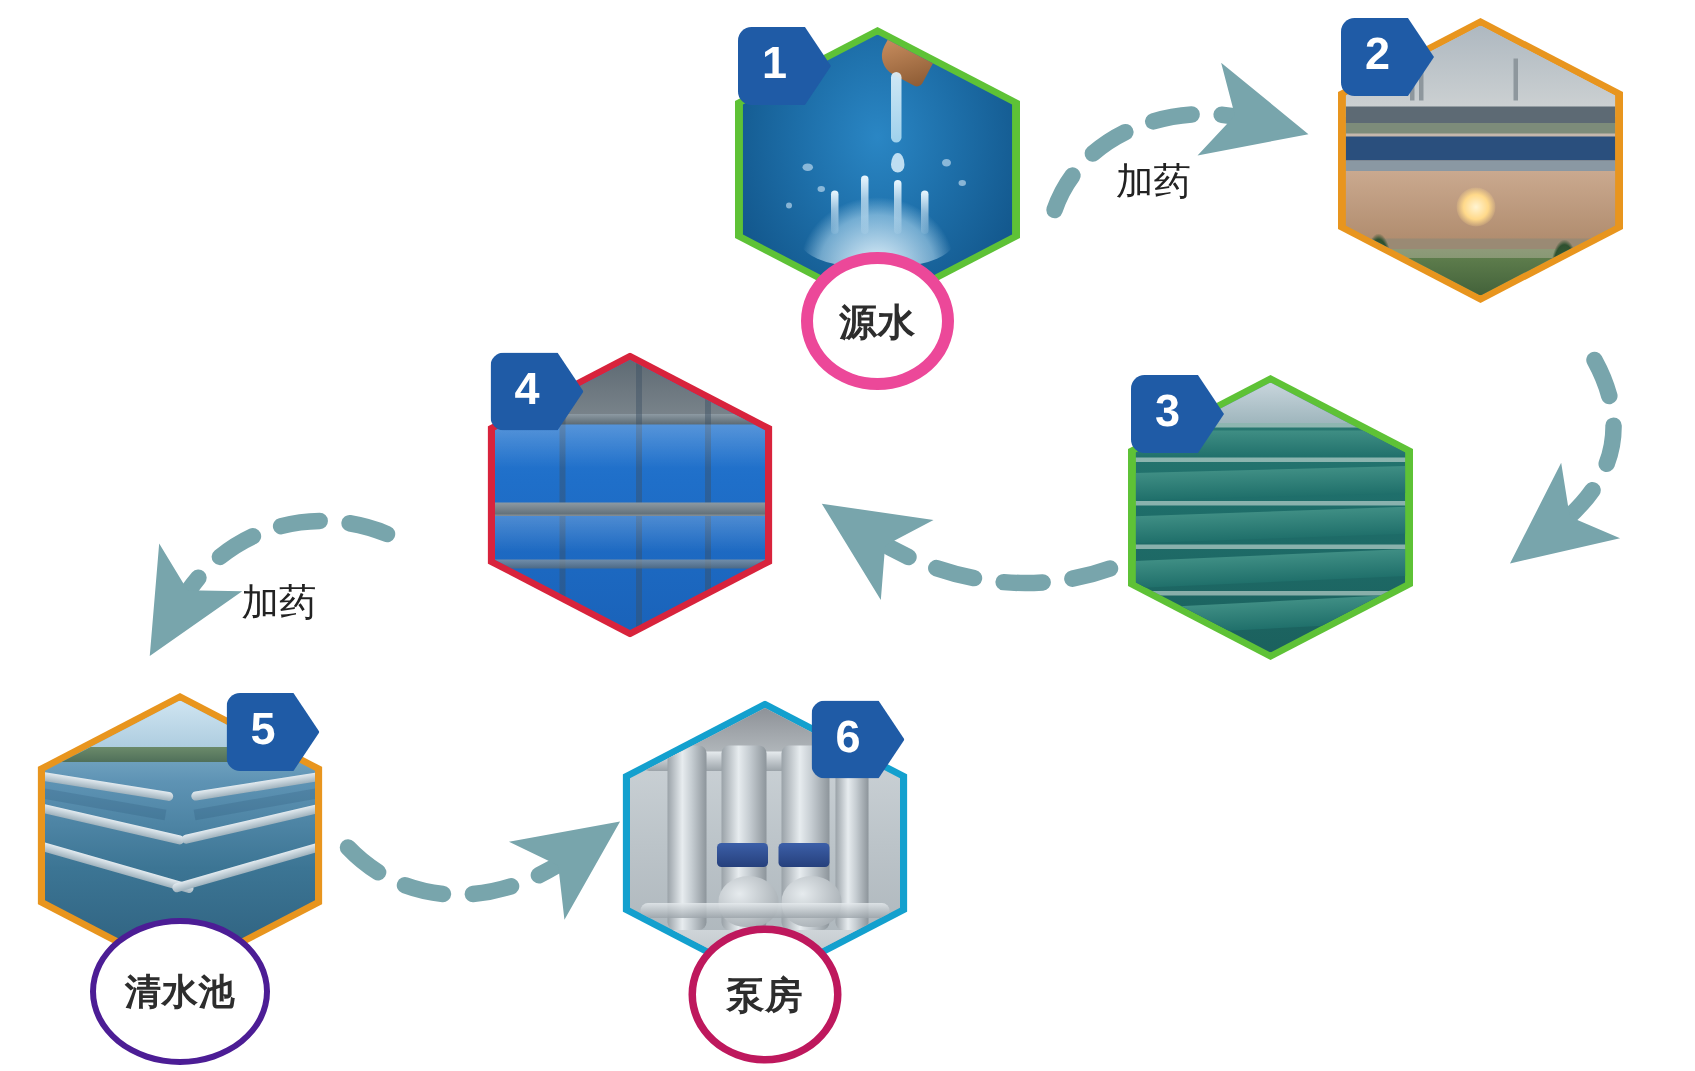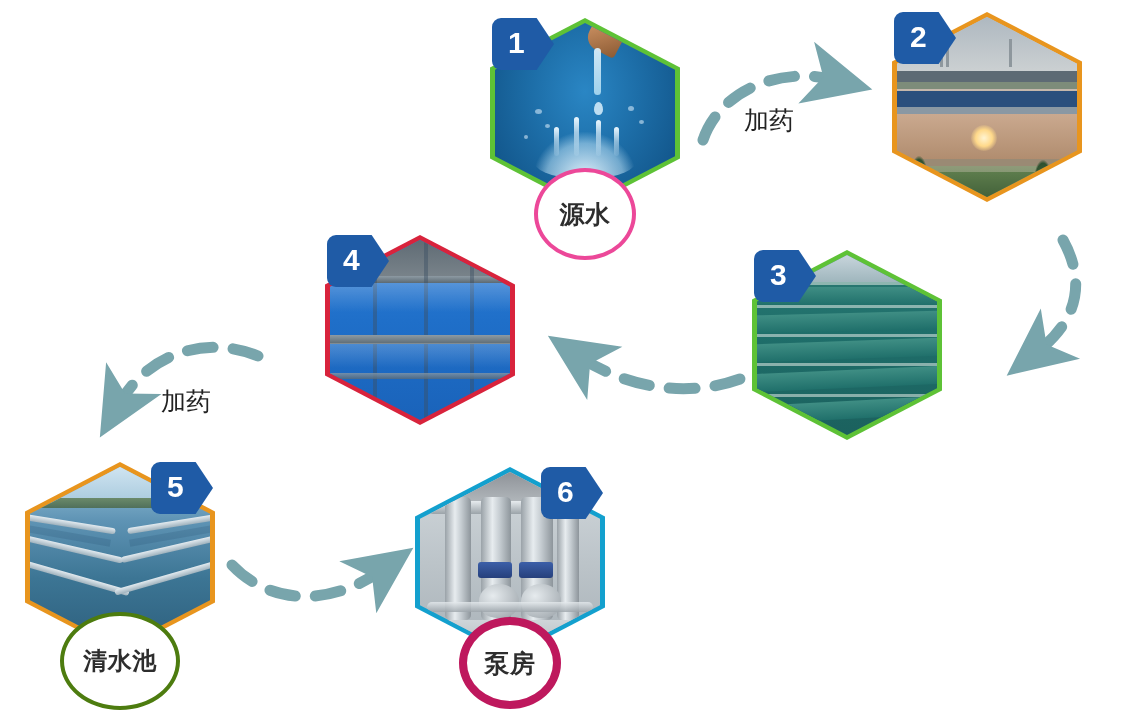--- a/index.html
+++ b/index.html
@@ -242,21 +242,21 @@
           <div class="spike" style="left:66%;"></div>
           <div class="bub" style="left:22%; top:48%; width:7px; height:5px;"></div>
           <div class="bub" style="left:28%; top:56%; width:5px; height:4px;"></div>
           <div class="bub" style="left:74%; top:46%; width:6px; height:5px;"></div>
           <div class="bub" style="left:80%; top:54%; width:5px; height:4px;"></div>
           <div class="bub" style="left:16%; top:62%; width:4px; height:4px;"></div>
         </div>
       </div>
     </div>
     <div class="badge left">1</div>
-    <div class="cap" style="border:4px solid #ec4899;">
+    <div class="cap" style="border:8px solid #ec4899;">
       <span>源水</span>
     </div>
   </div>
 
   <div class="node" style="left:892px; top:12px;">
     <div class="hex-wrap">
       <div class="hex-outer" style="background:#E8951E;"></div>
       <div class="hex-inner">
         <div class="ph ph-sunset">
           <div class="sky"></div>
@@ -333,21 +333,21 @@
           <div class="rail" style="left:-5%; right:44%; top:60%; transform:rotate(16deg);"></div>
           <div class="rail" style="left:54%; right:-5%; top:30%; transform:rotate(-9deg);"></div>
           <div class="rail" style="left:50%; right:-5%; top:44%; transform:rotate(-13deg);"></div>
           <div class="rail" style="left:46%; right:-5%; top:60%; transform:rotate(-16deg);"></div>
           <div class="lane" style="left:-5%; right:55%; top:36%; height:7px; transform:rotate(10deg); opacity:.5;"></div>
           <div class="lane" style="left:55%; right:-5%; top:36%; height:7px; transform:rotate(-10deg); opacity:.5;"></div>
         </div>
       </div>
     </div>
     <div class="badge right">5</div>
-    <div class="cap w3" style="border:4px solid #4d7c0f;">
+    <div class="cap w3" style="border:4px solid #4c1d95;">
       <span>清水池</span>
     </div>
   </div>
 
   <div class="node" style="left:415px; top:467px;">
     <div class="hex-wrap">
       <div class="hex-outer" style="background:#13A0CE;"></div>
       <div class="hex-inner">
         <div class="ph ph-pump">
           <div class="ceil"></div>
@@ -359,18 +359,18 @@
           <div class="valve" style="left:32%; top:50%;"></div>
           <div class="valve" style="left:55%; top:50%;"></div>
           <div class="drum" style="left:33%; top:62%;"></div>
           <div class="drum" style="left:56%; top:62%;"></div>
           <div class="floor"></div>
           <div class="hpipe" style="top:72%; height:10px; opacity:.8;"></div>
         </div>
       </div>
     </div>
     <div class="badge right">6</div>
-    <div class="cap" style="border:8px solid #be185d;">
+    <div class="cap" style="border:5px solid #be185d;">
       <span>泵房</span>
     </div>
   </div>
 
 </div>
 
 </body></html>

